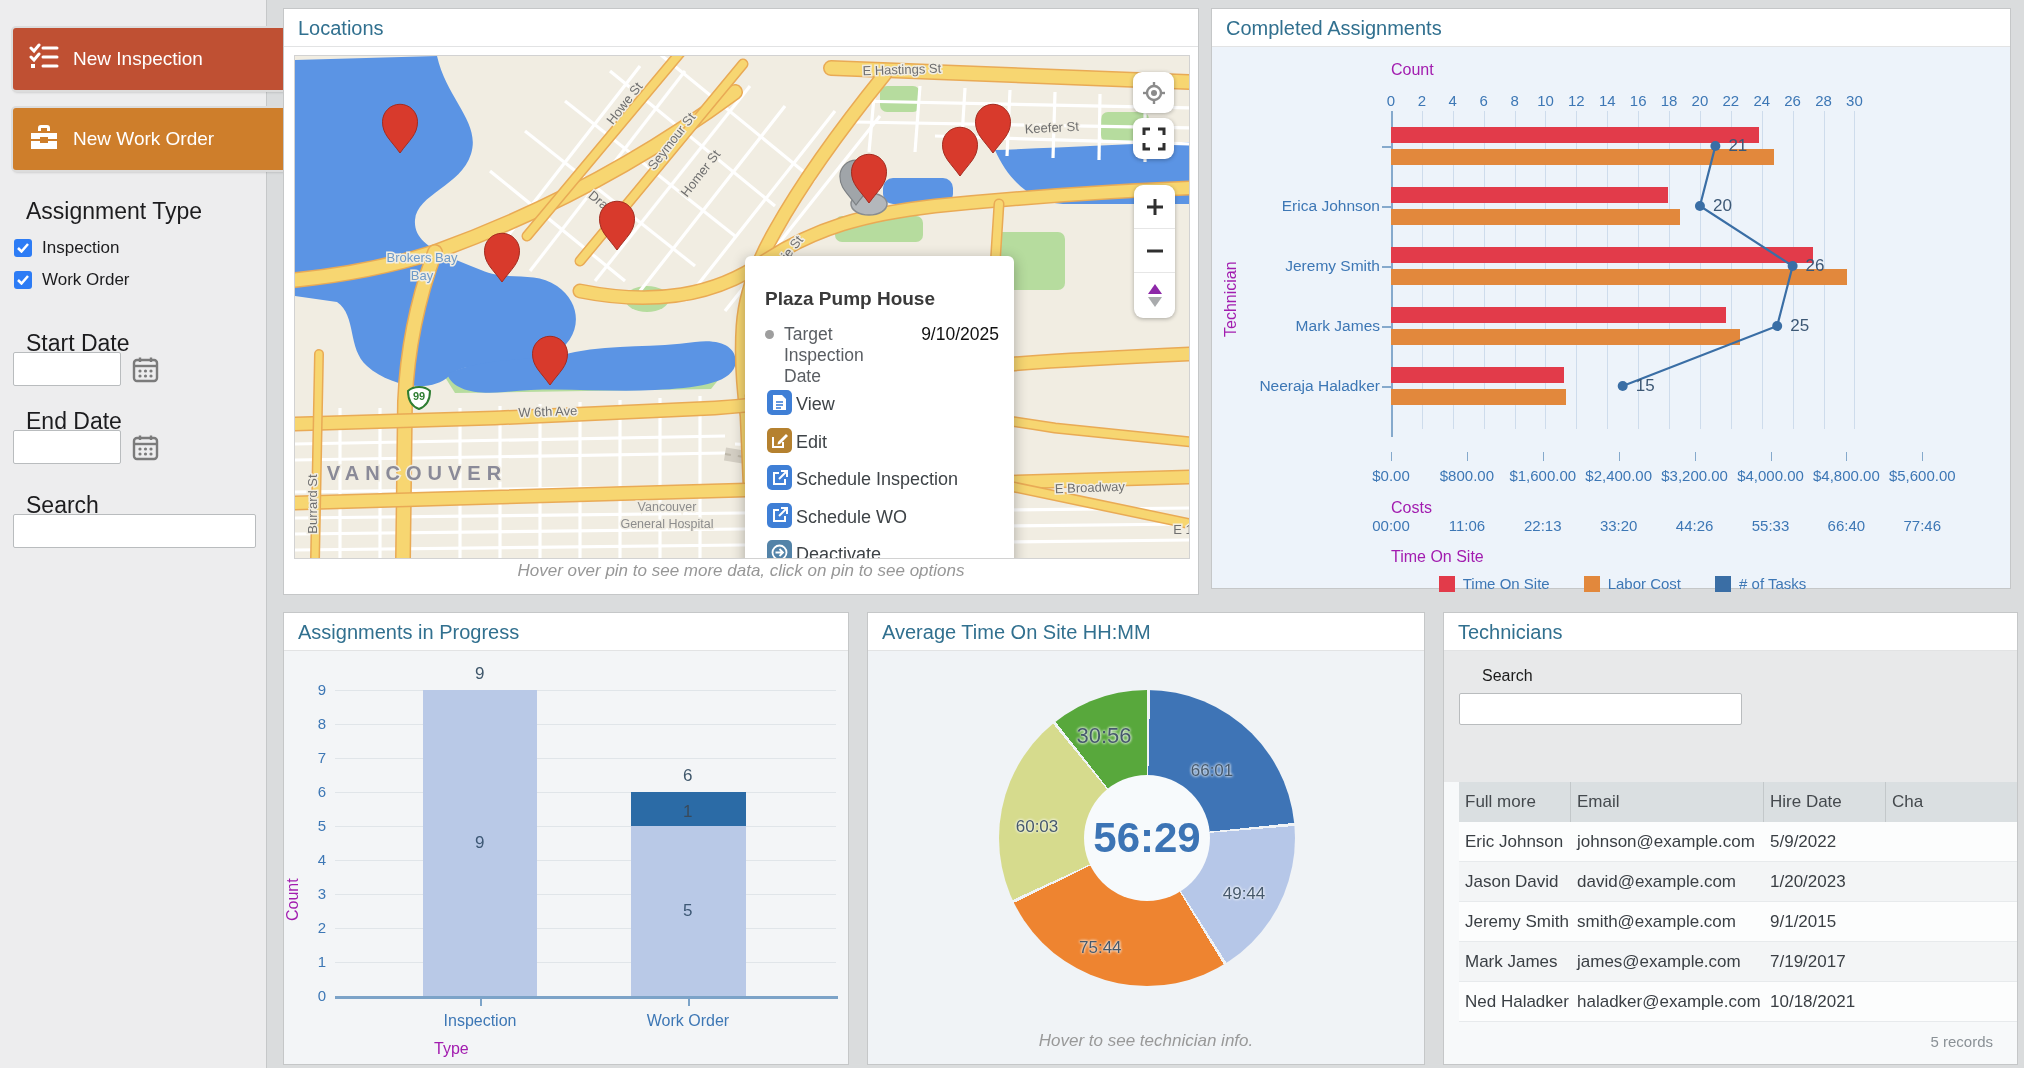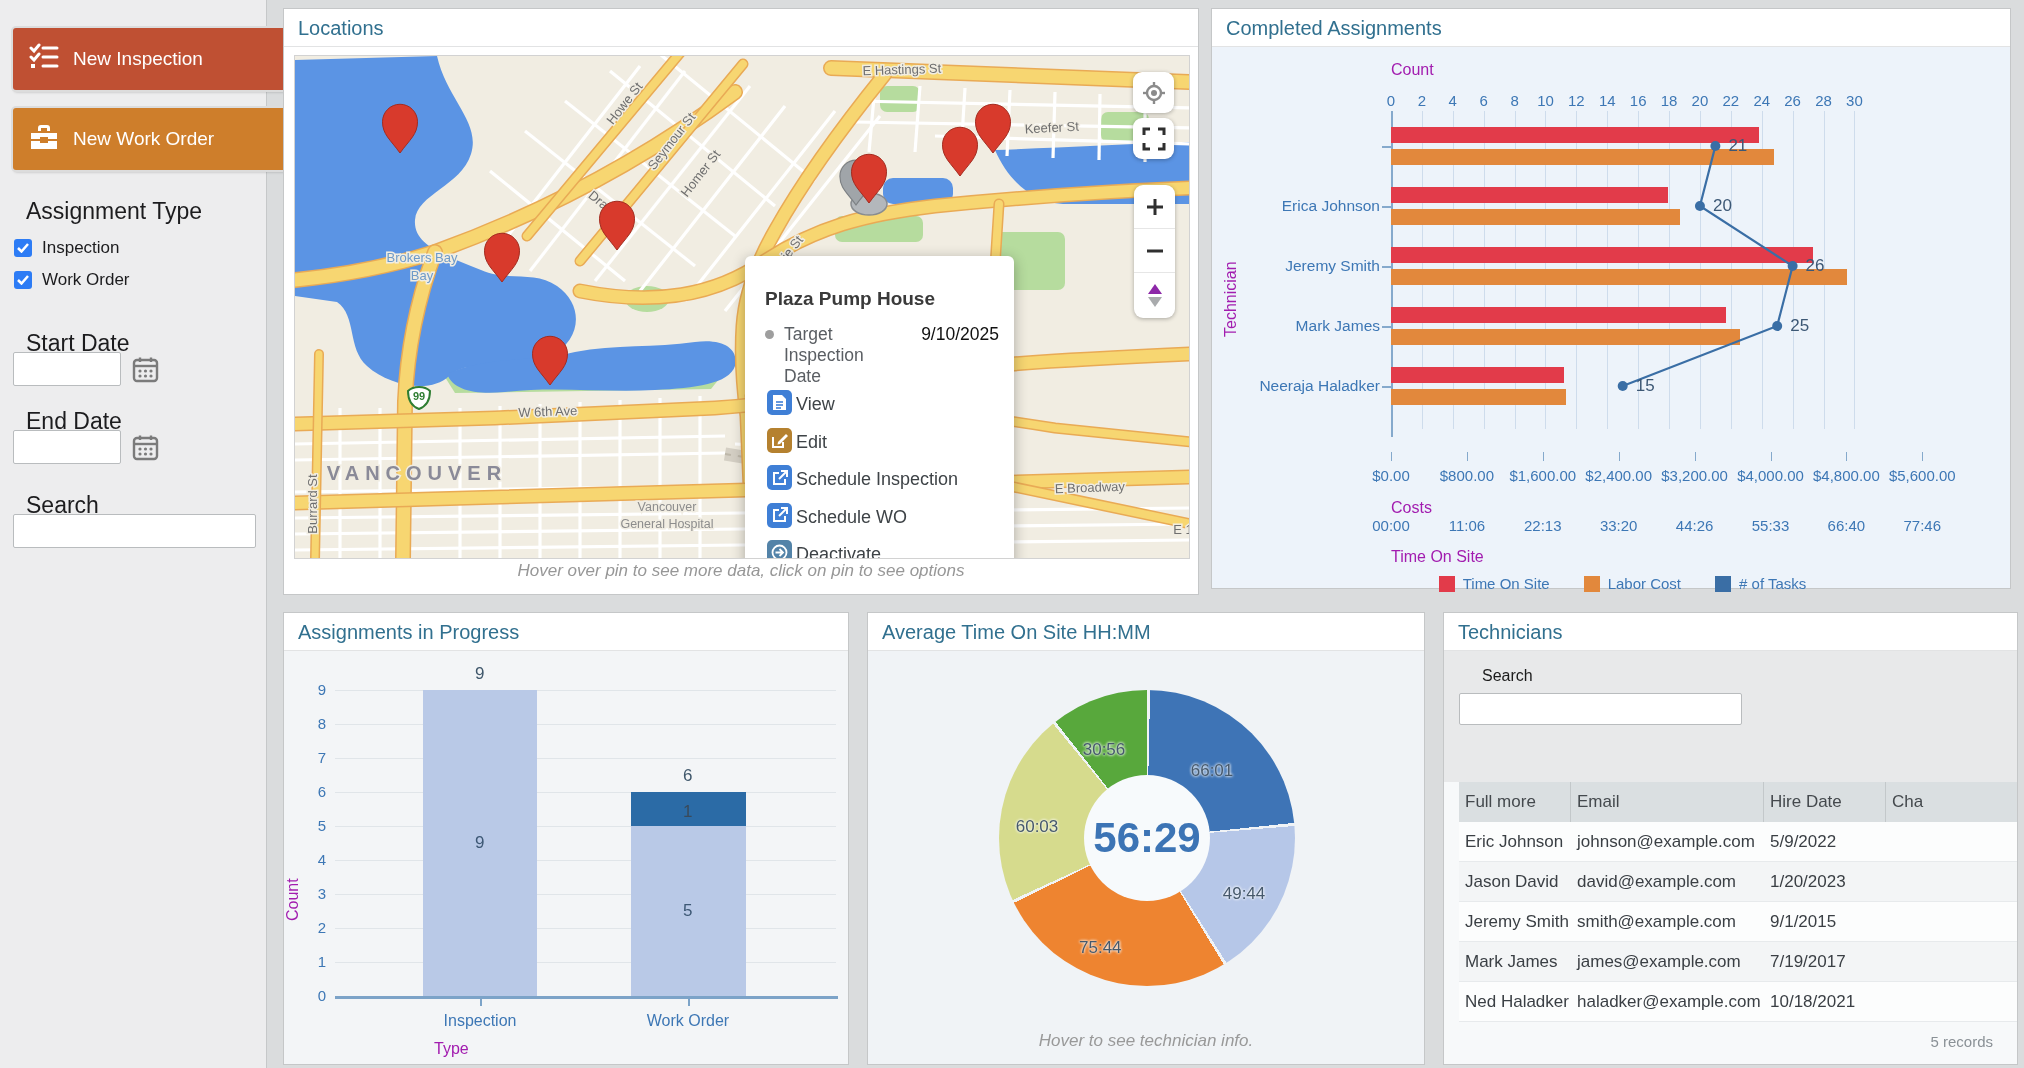--- a/index.html
+++ b/index.html
@@ -538,21 +538,21 @@
 <section class="panel" style="left:867px; top:612px; width:558px; height:453px;">
   <div class="panel-title">Average Time On Site HH:MM</div>
   <div id="donut-chart" class="abs" style="left:0; top:38px; right:0; bottom:0; background:#f0f3f6;">
     <div class="abs" style="left:0; top:380px; width:100%; text-align:center; font-style:italic; font-size:17px; color:#999;">Hover to see technician info.</div>
   <div class="abs" style="left: 131px; top: 39px; width: 296px; height: 296px; border-radius: 50%; background: conic-gradient(rgb(240, 243, 246) 0deg, rgb(240, 243, 246) 1.2deg, rgb(62, 116, 182) 1.2deg, rgb(62, 116, 182) 84.1374deg, rgb(240, 243, 246) 84.1374deg, rgb(240, 243, 246) 85.3374deg, rgb(182, 199, 232) 85.3374deg, rgb(182, 199, 232) 147.522deg, rgb(240, 243, 246) 147.522deg, rgb(240, 243, 246) 148.722deg, rgb(238, 132, 48) 148.722deg, rgb(238, 132, 48) 244.043deg, rgb(240, 243, 246) 244.043deg, rgb(240, 243, 246) 245.243deg, rgb(214, 219, 141) 245.243deg, rgb(214, 219, 141) 320.576deg, rgb(240, 243, 246) 320.576deg, rgb(240, 243, 246) 321.776deg, rgb(88, 168, 60) 321.776deg, rgb(88, 168, 60) 360deg); position: absolute;"></div>
       <div class="abs" style="left: 216px; top: 124px; width: 126px; height: 126px; border-radius: 50%; background: rgb(247, 250, 252); position: absolute;"></div>
       <div class="abs" style="left: 304px; top: 110px; width: 80px; text-align: center; font-size: 17px; color: rgb(70, 89, 108); text-shadow: rgb(255, 255, 255) 0px 0px 3px, rgb(255, 255, 255) 0px 0px 3px; position: absolute;">66:01</div>
       <div class="abs" style="left: 336px; top: 233px; width: 80px; text-align: center; font-size: 17px; color: rgb(70, 89, 108); text-shadow: rgb(255, 255, 255) 0px 0px 3px, rgb(255, 255, 255) 0px 0px 3px; position: absolute;">49:44</div>
       <div class="abs" style="left: 211px; top: 287px; width: 80px; text-align: left; font-size: 17px; color: rgb(70, 89, 108); text-shadow: rgb(255, 255, 255) 0px 0px 3px, rgb(255, 255, 255) 0px 0px 3px; position: absolute;">75:44</div>
       <div class="abs" style="left: 129px; top: 166px; width: 80px; text-align: center; font-size: 17px; color: rgb(70, 89, 108); text-shadow: rgb(255, 255, 255) 0px 0px 3px, rgb(255, 255, 255) 0px 0px 3px; position: absolute;">60:03</div>
-      <div class="abs" style="left: 196px; top: 89px; width: 80px; text-align: center; font-size: 17px; color: rgb(70, 89, 108); text-shadow: rgb(255, 255, 255) 0px 0px 3px, rgb(255, 255, 255) 0px 0px 3px; position: absolute;">30:56</div>
+      <div class="abs" style="left: 196px; top: 72px; width: 80px; text-align: center; font-size: 22px; color: rgb(70, 89, 108); text-shadow: rgb(255, 255, 255) 0px 0px 3px, rgb(255, 255, 255) 0px 0px 3px; position: absolute;">30:56</div>
       <div class="abs" style="left: 179px; top: 163px; width: 200px; text-align: center; font-size: 42px; font-weight: 600; color: rgb(60, 116, 181); position: absolute;">56:29</div>
     </div>
 </section>
 
 <section class="panel" style="left:1443px; top:612px; width:575px; height:453px;">
   <div class="panel-title">Technicians</div>
   <div id="tech-body">
     <div class="abs" style="left:38px; top:16px; font-size:16px; color:#1b1b1b;">Search</div>
     <input class="abs" style="left: 15px; top: 42px; width: 283px; height: 32px; border: 1px solid rgb(185, 188, 190); border-radius: 2px; font-size: 16px; padding: 0px 8px;" value="">
     <div id="tech-table-wrap">

